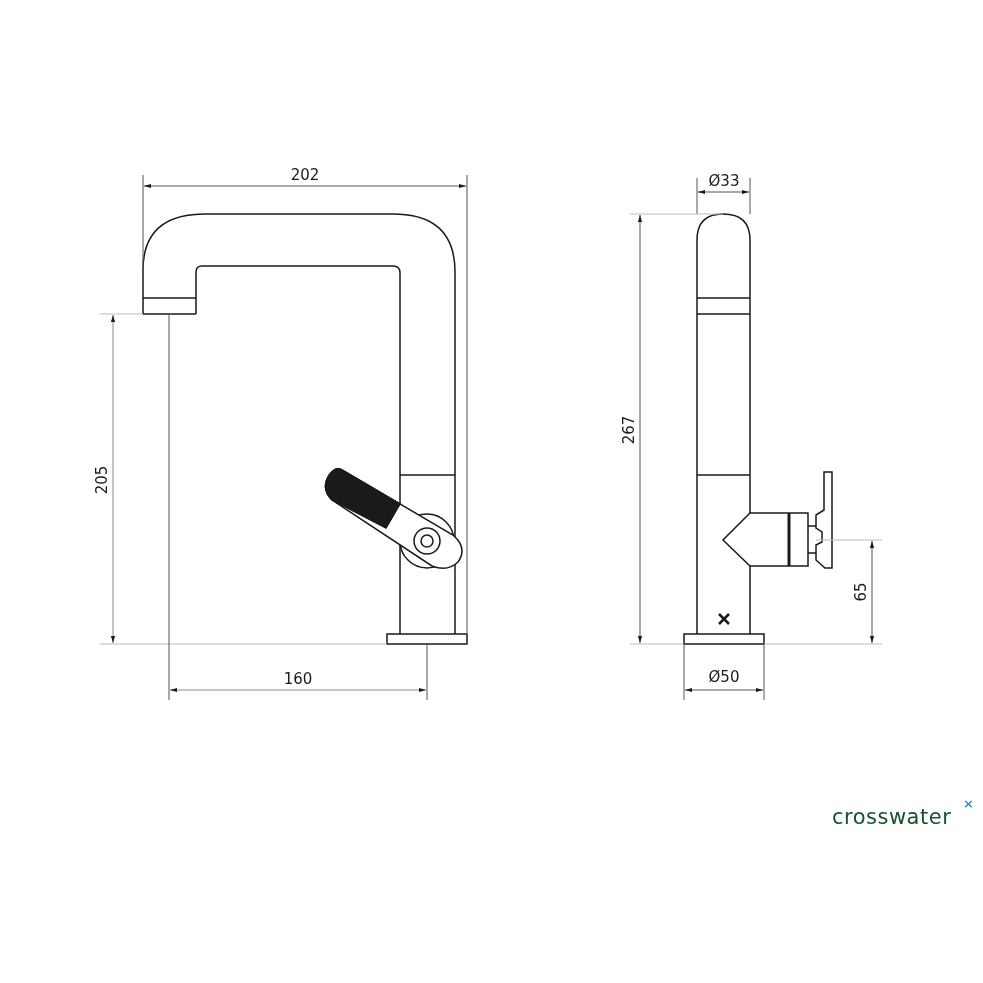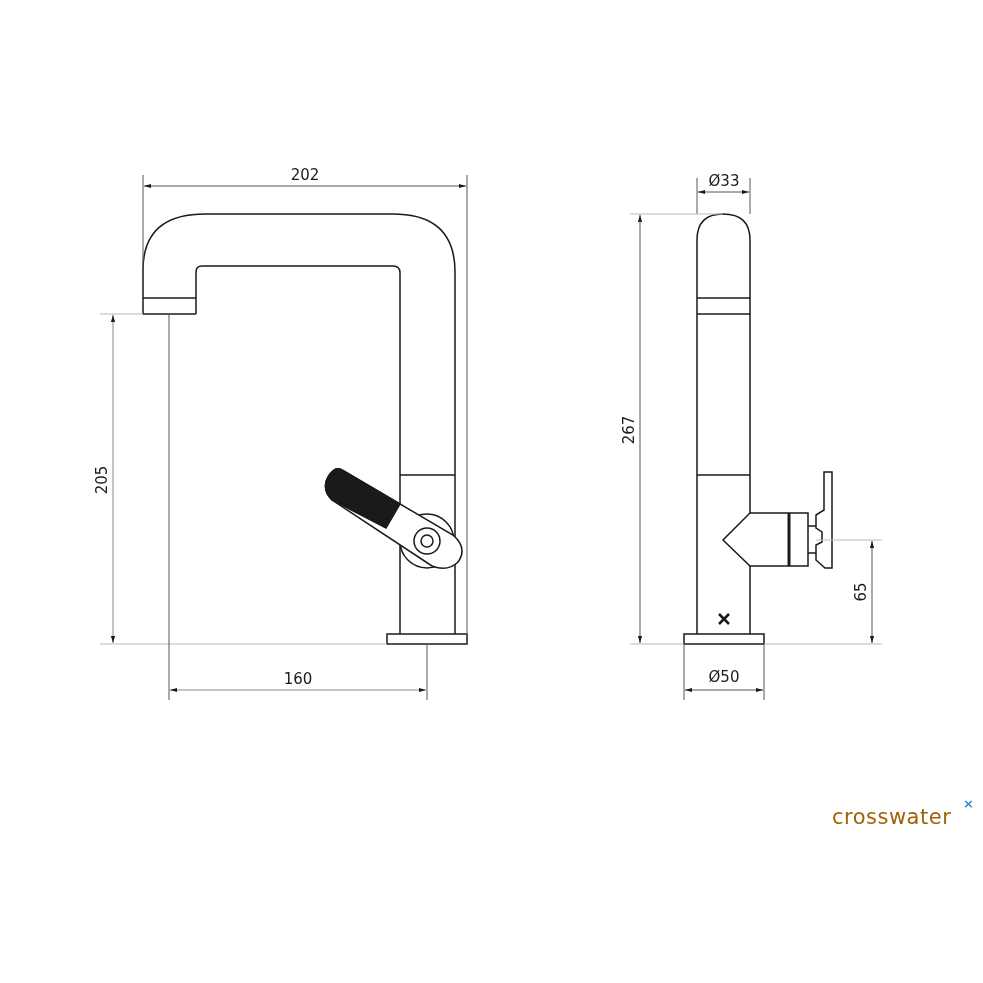--- a/index.html
+++ b/index.html
@@ -1,19 +1,19 @@
 <!DOCTYPE html>
 <html><head>
 <meta charset="utf-8">
 <style>
   html, body { margin: 0; padding: 0; background: #ffffff; }
   .canvas { position: relative; width: 983px; height: 983px; background: #ffffff; overflow: hidden; }
   svg { position: absolute; left: 0; top: 0; }
   .dimtext { font-family: "DejaVu Sans", sans-serif; font-size: 15px; fill: #1a1a1a; }
-  .logo { position: absolute; left: 832px; top: 805px; font-family: "DejaVu Sans", sans-serif; font-size: 21px; letter-spacing: 0.5px; color: #a16207; }
+  .logo { position: absolute; left: 832px; top: 805px; font-family: "DejaVu Sans", sans-serif; font-size: 21px; letter-spacing: 0.5px; color: #14532d; }
   .logo-mark { position: absolute; left: 963px; top: 796px; font-family: "DejaVu Sans", sans-serif; font-size: 13px; color: #2a8fd0; font-weight: bold; }
 </style>
 </head>
 <body>
 
 <div class="canvas">
   <svg width="983" height="983" viewBox="0 0 983 983">
     <defs>
       <marker id="arr" viewBox="0 0 10 10" refX="10" refY="5" markerWidth="7" markerHeight="7" orient="auto-start-reverse">
         <path d="M0,2 L10,5 L0,8 z" fill="#1a1a1a"></path>

